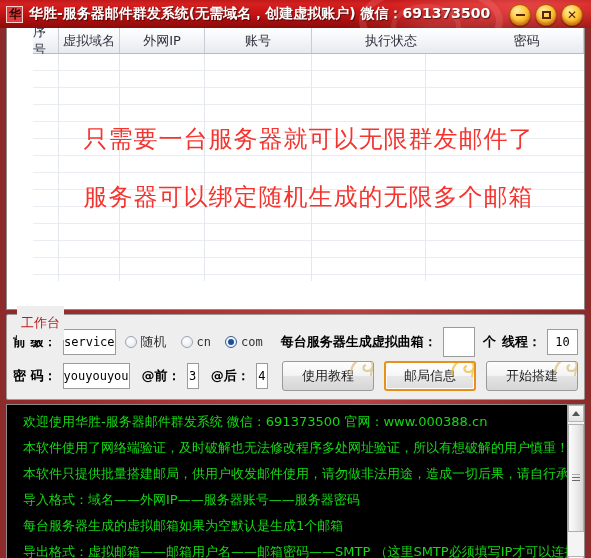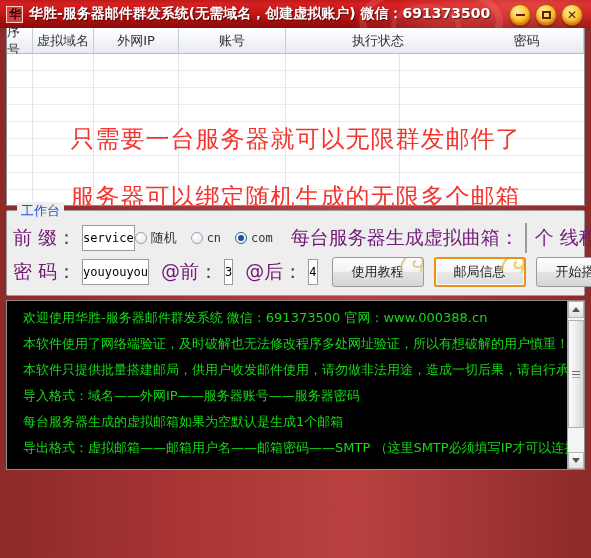--- a/index.html
+++ b/index.html
@@ -114,24 +114,25 @@
     line-height: 1;
   }
   .win-btn .bar { width: 9px; height: 2px; background: #5a2400; }
   .win-btn .sq { width: 9px; height: 8px; border: 2px solid #5a2400; box-sizing: border-box; }
 
   
   .grid-wrap {
     background: #ffffff;
     border: 1px solid #8c8c8c;
     border-top: none;
-    height: 178px;
+    height: 282px;
     box-sizing: border-box;
     overflow: hidden;
     position: relative;
+    padding-left: 26px;
   }
   .grid-header {
     display: flex;
     height: 26px;
     background: linear-gradient(to bottom, #ffffff 0%, #f4f6f9 45%, #e7eaef 100%);
     border-bottom: 1px solid #b6bcc6;
     box-sizing: border-box;
   }
   .grid-header .cell {
     display: flex;
@@ -192,36 +193,37 @@
     position: relative;
     height: 86px;
     box-sizing: border-box;
     padding-top: 10px;
   }
   .wb-legend {
     position: absolute;
     top: -9px;
     left: 10px;
     background: #eeeeee;
-    padding: 0 4px;
+    padding: 8px 4px;
     font-size: 13px;
-    color: #1d4ed8;
+    color: #b91c1c;
   }
   .wb-row {
     display: flex;
     align-items: center;
     height: 34px;
     padding: 0 6px;
     box-sizing: border-box;
   }
   .wb-label {
-    font-size: 19px;
-    color: #701a75;
+    font-size: 13px;
+    color: #000000;
     margin-right: 6px;
     white-space: nowrap;
+    font-weight: bold;
   }
   .tf {
     background: #ffffff;
     border: 1px solid #9b9b9b;
     box-sizing: border-box;
     height: 26px;
     display: flex;
     align-items: center;
     justify-content: center;
     font-family: "DejaVu Sans Mono", "Liberation Mono", monospace;

